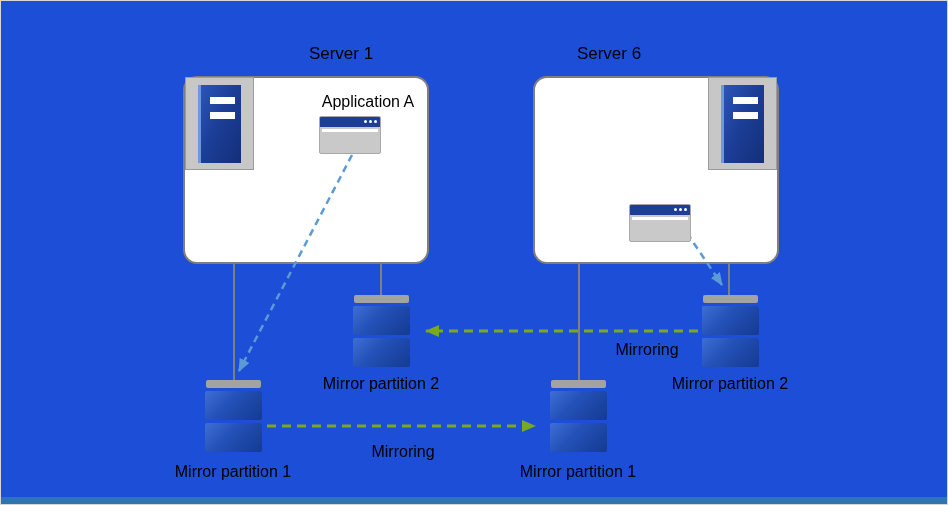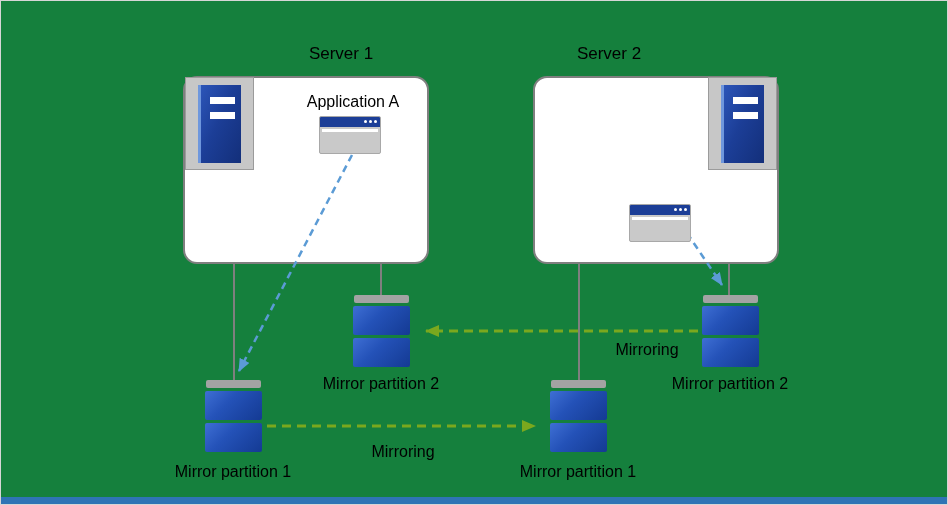--- a/index.html
+++ b/index.html
@@ -1,35 +1,35 @@
 <!DOCTYPE html>
 <html><head>
 <meta charset="utf-8">
 <style>
   html,body{margin:0;padding:0;background:#fff;}
   .canvas{
-    position:relative;width:948px;height:505px;background:#15803d;
+    position:relative;width:948px;height:505px;background:#1d4ed8;
     border:1px solid #d6d6d6;box-sizing:border-box;overflow:hidden;
     font-family:"Liberation Sans",sans-serif;color:#000;
   }
   .overlay{position:absolute;left:0;top:0;width:948px;height:505px;pointer-events:none;}
   .conn{stroke:#7f7f7f;stroke-width:2;}
   .blue-arrow{stroke:#5b9bd5;stroke-width:2.5;stroke-dasharray:7 5;fill:none;}
   .green-arrow{stroke:#7aa81e;stroke-width:3;stroke-dasharray:9 6;fill:none;}
 
   .server-box{position:absolute;width:246px;height:188px;border:2px solid #7f7f7f;
     border-radius:14px;background:#ffffff;box-sizing:border-box;}
   #server1-box{left:182px;top:75px;}
   #server2-box{left:532px;top:75px;}
 
   .label{position:absolute;font-size:16px;line-height:20px;text-align:center;white-space:nowrap;}
   .server-title{font-size:17px;}
   #server1-label{left:280px;top:43px;width:120px;}
   #server2-label{left:548px;top:43px;width:120px;}
-  #appA-label{left:292px;top:91px;width:120px;}
+  #appA-label{left:307px;top:91px;width:120px;}
   #appB-label{left:614px;top:179px;width:120px;}
   #lbl-s1mp2{left:310px;top:373px;width:140px;}
   #lbl-s1mp1{left:162px;top:461px;width:140px;}
   #lbl-s2mp1{left:507px;top:461px;width:140px;}
   #lbl-s2mp2{left:659px;top:373px;width:140px;}
   #lbl-mirror-top{left:601px;top:339px;width:90px;}
   #lbl-mirror-bottom{left:357px;top:441px;width:90px;}
 
   
   .srv{position:absolute;width:69px;height:93px;background:#c7c7c7;
@@ -146,21 +146,21 @@
     <div class="seg"></div>
     <div class="seg"></div>
   </div>
   <div class="disk" id="disk-s2-mp2">
     <div class="cap"></div>
     <div class="seg"></div>
     <div class="seg"></div>
   </div>
 
   <div class="label server-title" id="server1-label">Server 1</div>
-  <div class="label server-title" id="server2-label">Server 2</div>
+  <div class="label server-title" id="server2-label">Server 6</div>
 
   <div class="label" id="appA-label">Application A</div>
 
   <div class="label" id="lbl-s1mp2">Mirror partition 2</div>
   <div class="label" id="lbl-s1mp1">Mirror partition 1</div>
   <div class="label" id="lbl-s2mp1">Mirror partition 1</div>
   <div class="label" id="lbl-s2mp2">Mirror partition 2</div>
 
   <div class="label" id="lbl-mirror-top">Mirroring</div>
   <div class="label" id="lbl-mirror-bottom">Mirroring</div>

